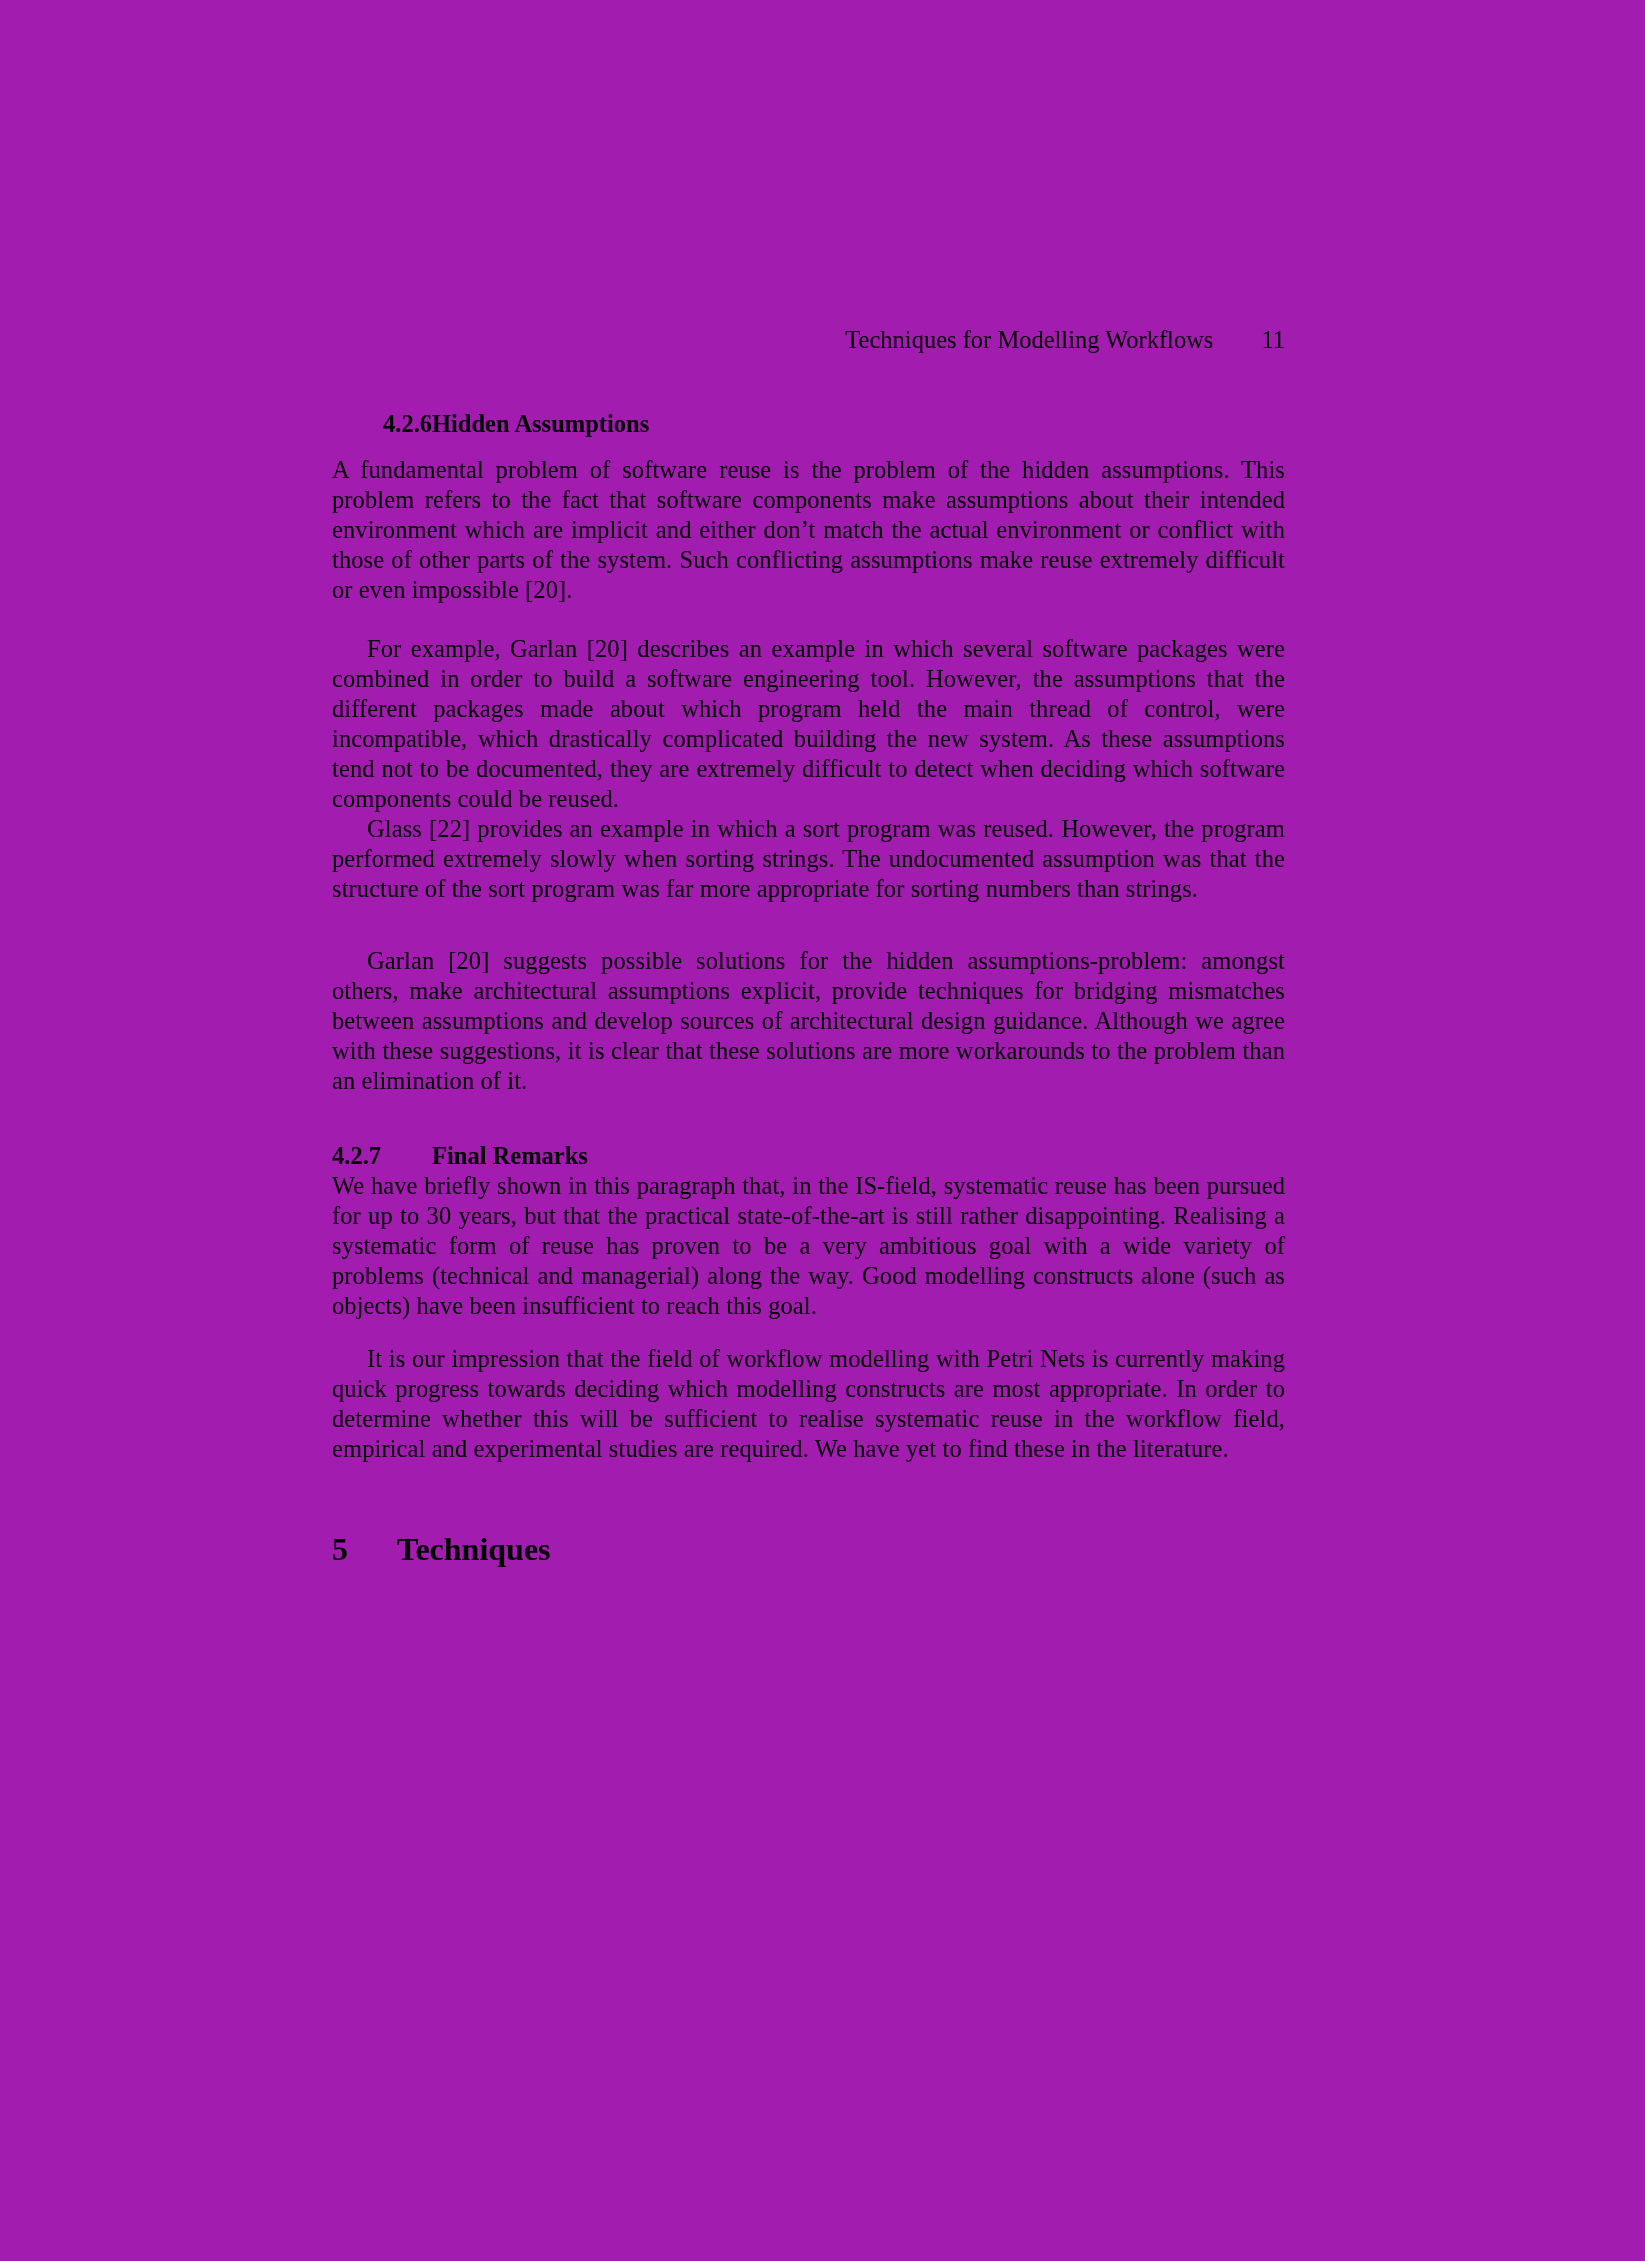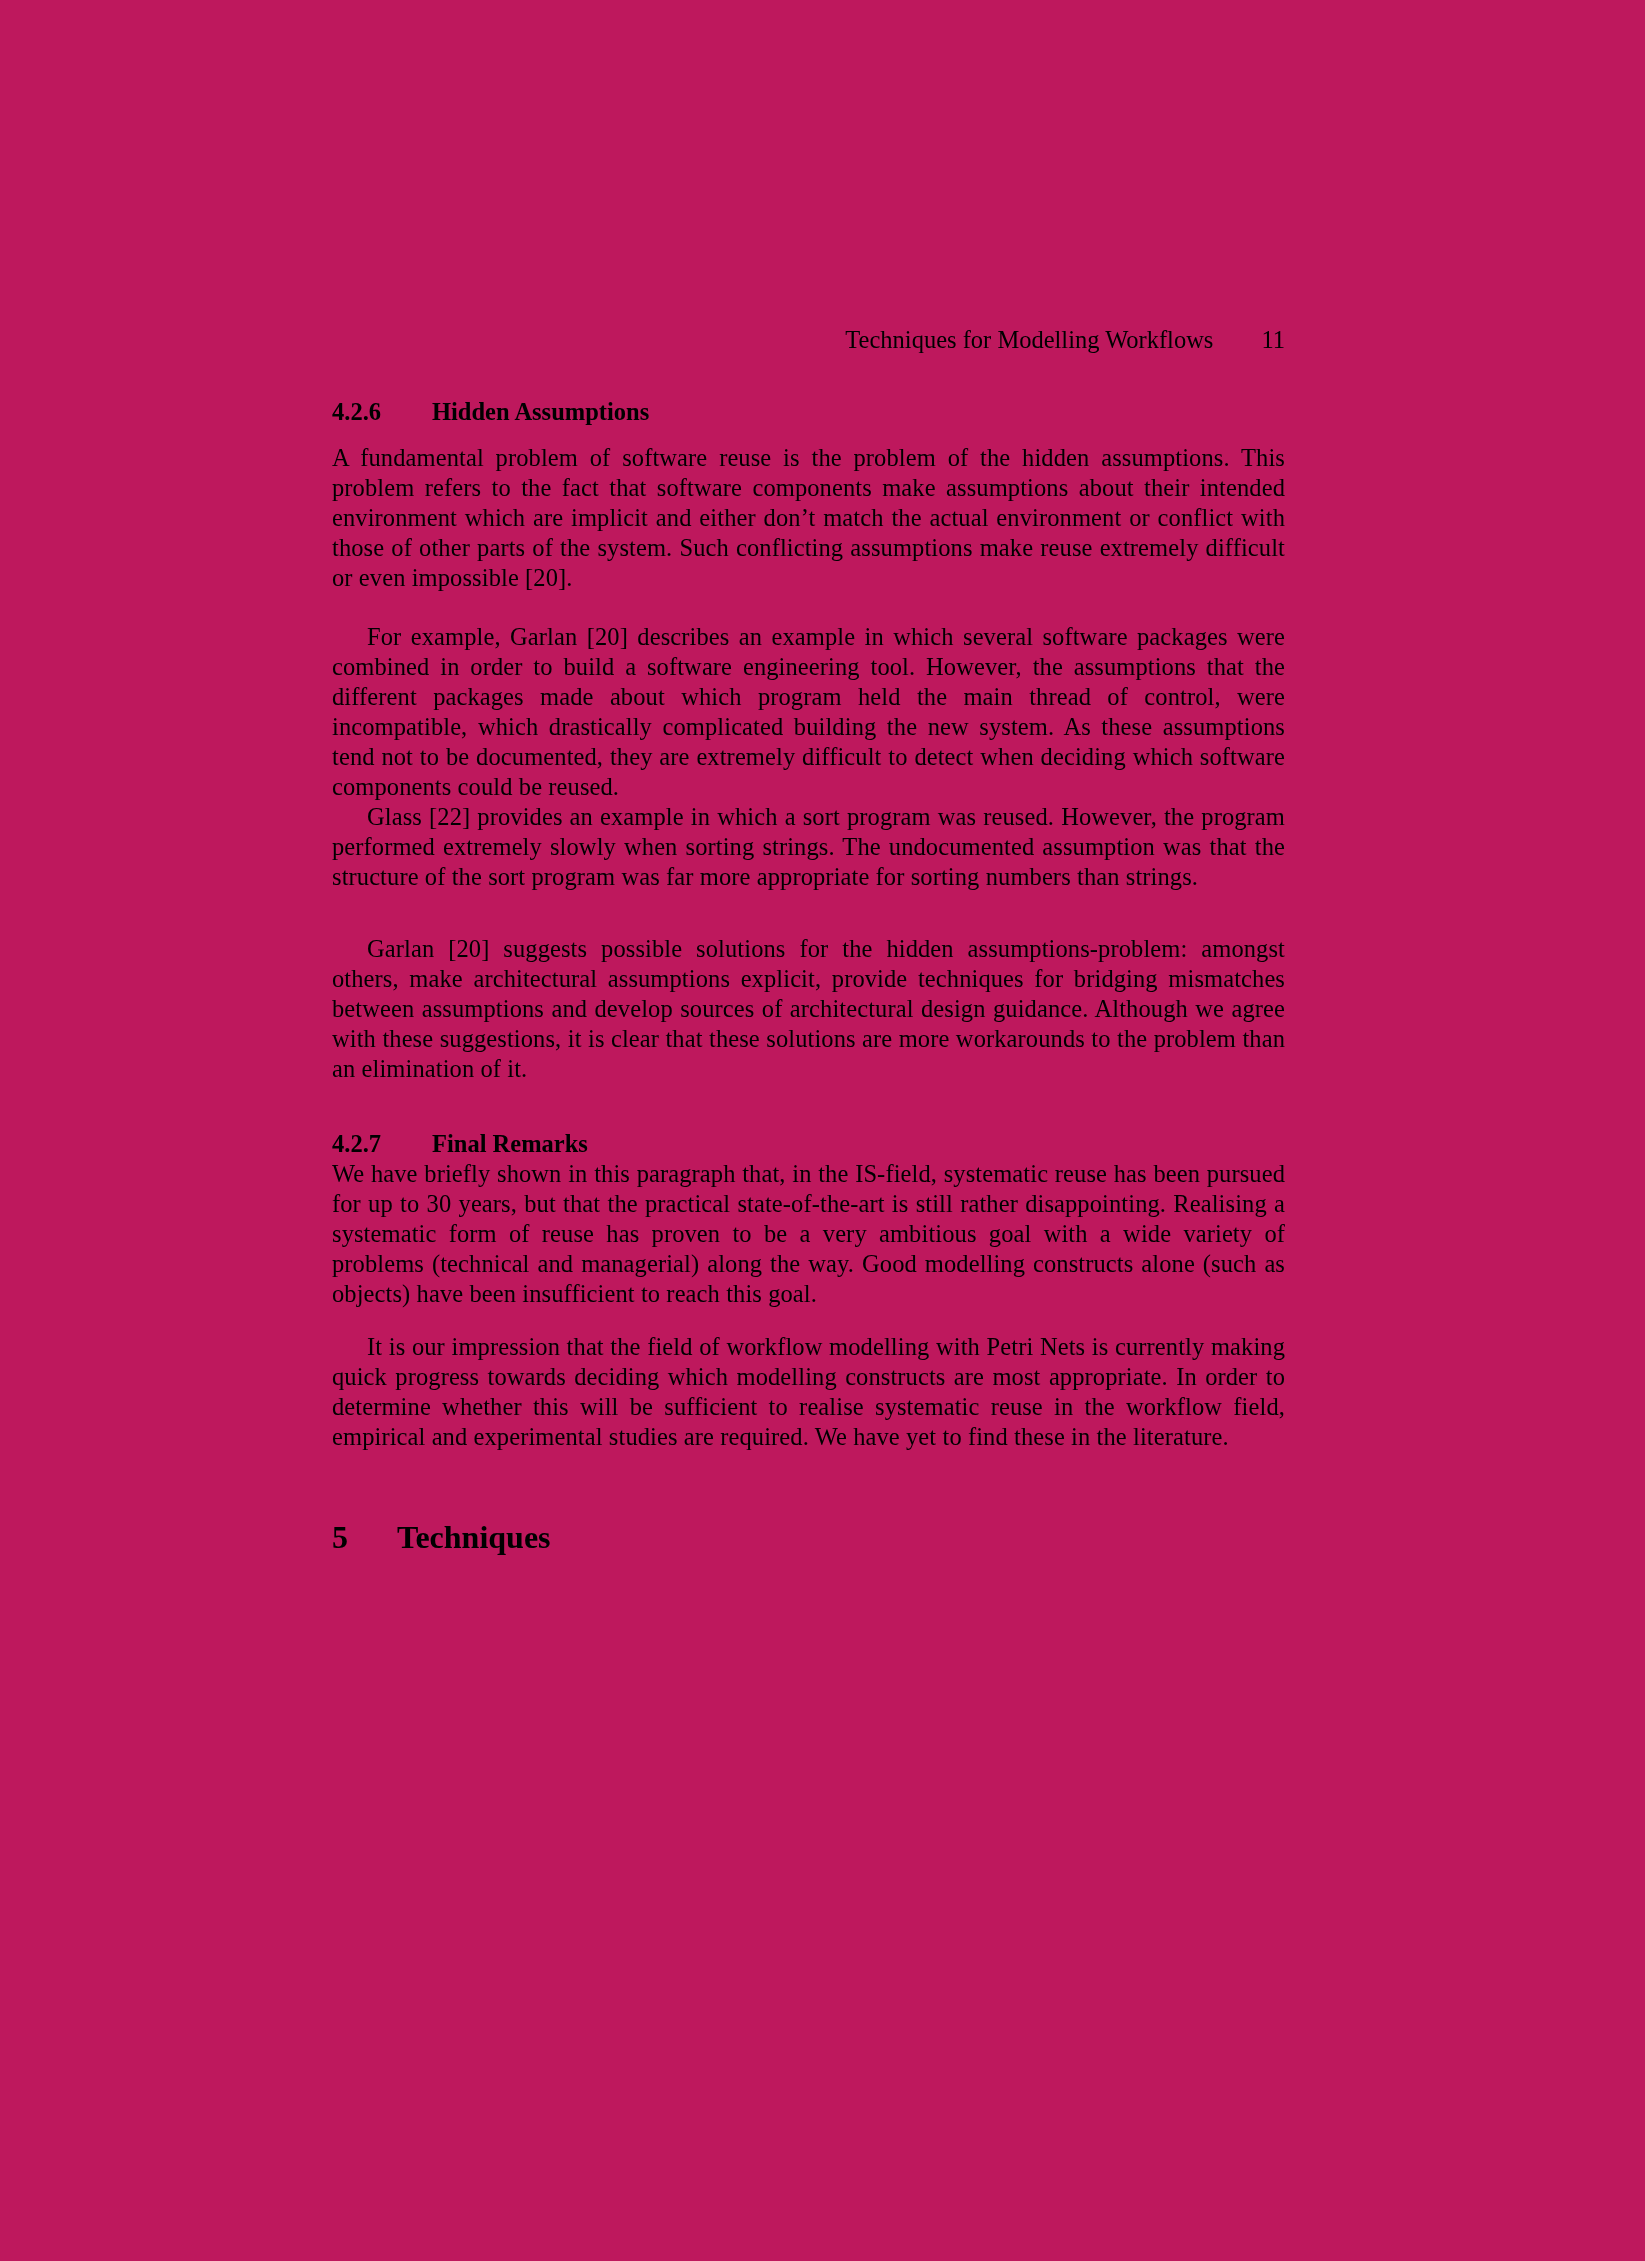--- a/index.html
+++ b/index.html
@@ -5,21 +5,21 @@
   * { margin: 0; padding: 0; box-sizing: border-box; }
   html, body {
     background: #ffffff;
     font-family: "Liberation Serif", serif;
     color: #000000;
   }
   .page {
     position: relative;
     width: 1646px;
     height: 2261px;
-    background: #be185d;
+    background: #a21caf;
     overflow: hidden;
   }
   .content {
     position: absolute;
     left: 332px;
     top: 0;
     width: 953px;
   }
   .running-header {
     display: flex;
@@ -32,21 +32,21 @@
   }
   p.body-par {
     font-size: 24.5px;
     line-height: 30px;
     text-align: justify;
     text-align-last: left;
     letter-spacing: 0.1px;
   }
   p.indent { text-indent: 35px; }
   .m-p1   { margin-top: 34px; }
-  .m-h426 { margin-top: 42px; }
+  .m-h426 { margin-top: 54px; text-align: right; }
   .m-p2   { margin-top: 16px; }
   .m-p3   { margin-top: 29px; }
   .m-p4   { margin-top: 0; }
   .m-p5   { margin-top: 42px; }
   .m-h427 { margin-top: 45px; }
   .m-p6   { margin-top: 0; }
   .m-p7   { margin-top: 23px; }
   .m-h5   { margin-top: 66px; }
   .m-p8   { margin-top: 41px; }
   h3.sub-heading {

